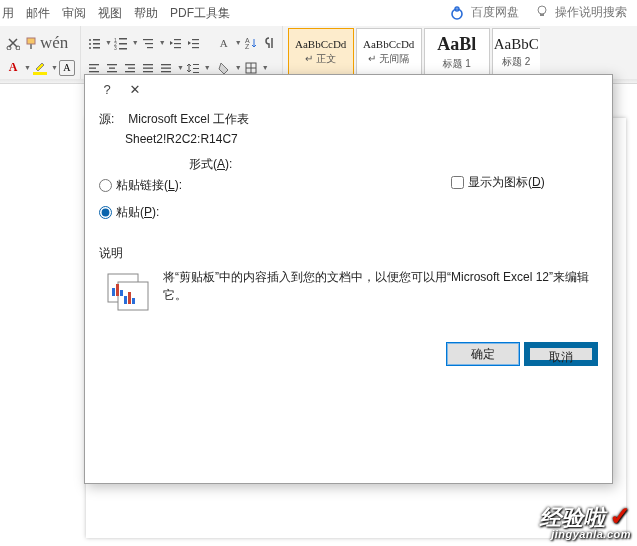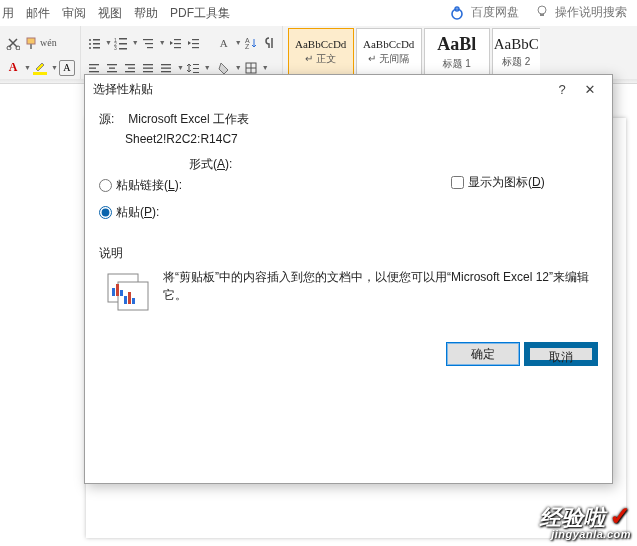--- a/index.html
+++ b/index.html
@@ -17,21 +17,21 @@
   .ribbon-tabs .right .lbl { margin-right: 10px; }
 
   
   .ribbon {
     height: 58px; background: #f3f3f3; border-bottom: 1px solid #d9d9d9; display: flex;
     position: relative;
   }
   .group { display: flex; align-items: flex-start; padding: 4px 4px 0 4px; border-right: 1px solid #e1e1e1; }
   .group.noborder { border-right: none; }
   .btn-row { display:flex; align-items:center; height:25px; }
-  .mini { font-size: 10px; color:#555; }
+  .mini { font-size: 17px; color:#555; }
   .ic { width:16px; height:16px; display:inline-flex; align-items:center; justify-content:center; margin:1px; }
   .dd { font-size: 7px; color:#666; margin-left:2px; }
   .clr-bar { width:14px;height:3px;margin-top:1px; }
   .style-box {
     width: 66px; height: 48px; border:1px solid #ccc; margin: 2px 1px 0 1px; background:#fff;
     display:flex; flex-direction:column; align-items:center; justify-content:center;
   }
   .style-box.sel { border-color:#f2a100; background:#fdeccc; }
   .style-box .sample { font-family: "SimSun","Times New Roman",serif; color:#222; }
   .style-box .lbl { font-size: 10px; color:#555; margin-top:2px; }
@@ -313,21 +313,20 @@
   </div>
   <div class="shade"></div>
 </div>
 
 <div class="docbg"></div>
 <div class="page"></div>
 <div class="caret"></div>
 
 <div class="dialog">
   <div class="titlebar">
-    <span class="t">选择性粘贴</span>
     <span class="wbtn">?</span>
     <span class="wbtn">✕</span>
   </div>
   <div class="dlg-body">
     <div class="src-row">
       <span class="src-lbl">源:</span>
       <span>Microsoft Excel 工作表</span>
     </div>
     <div class="src-row" style="padding-left:26px">
       <span>Sheet2!R2C2:R14C7</span>

